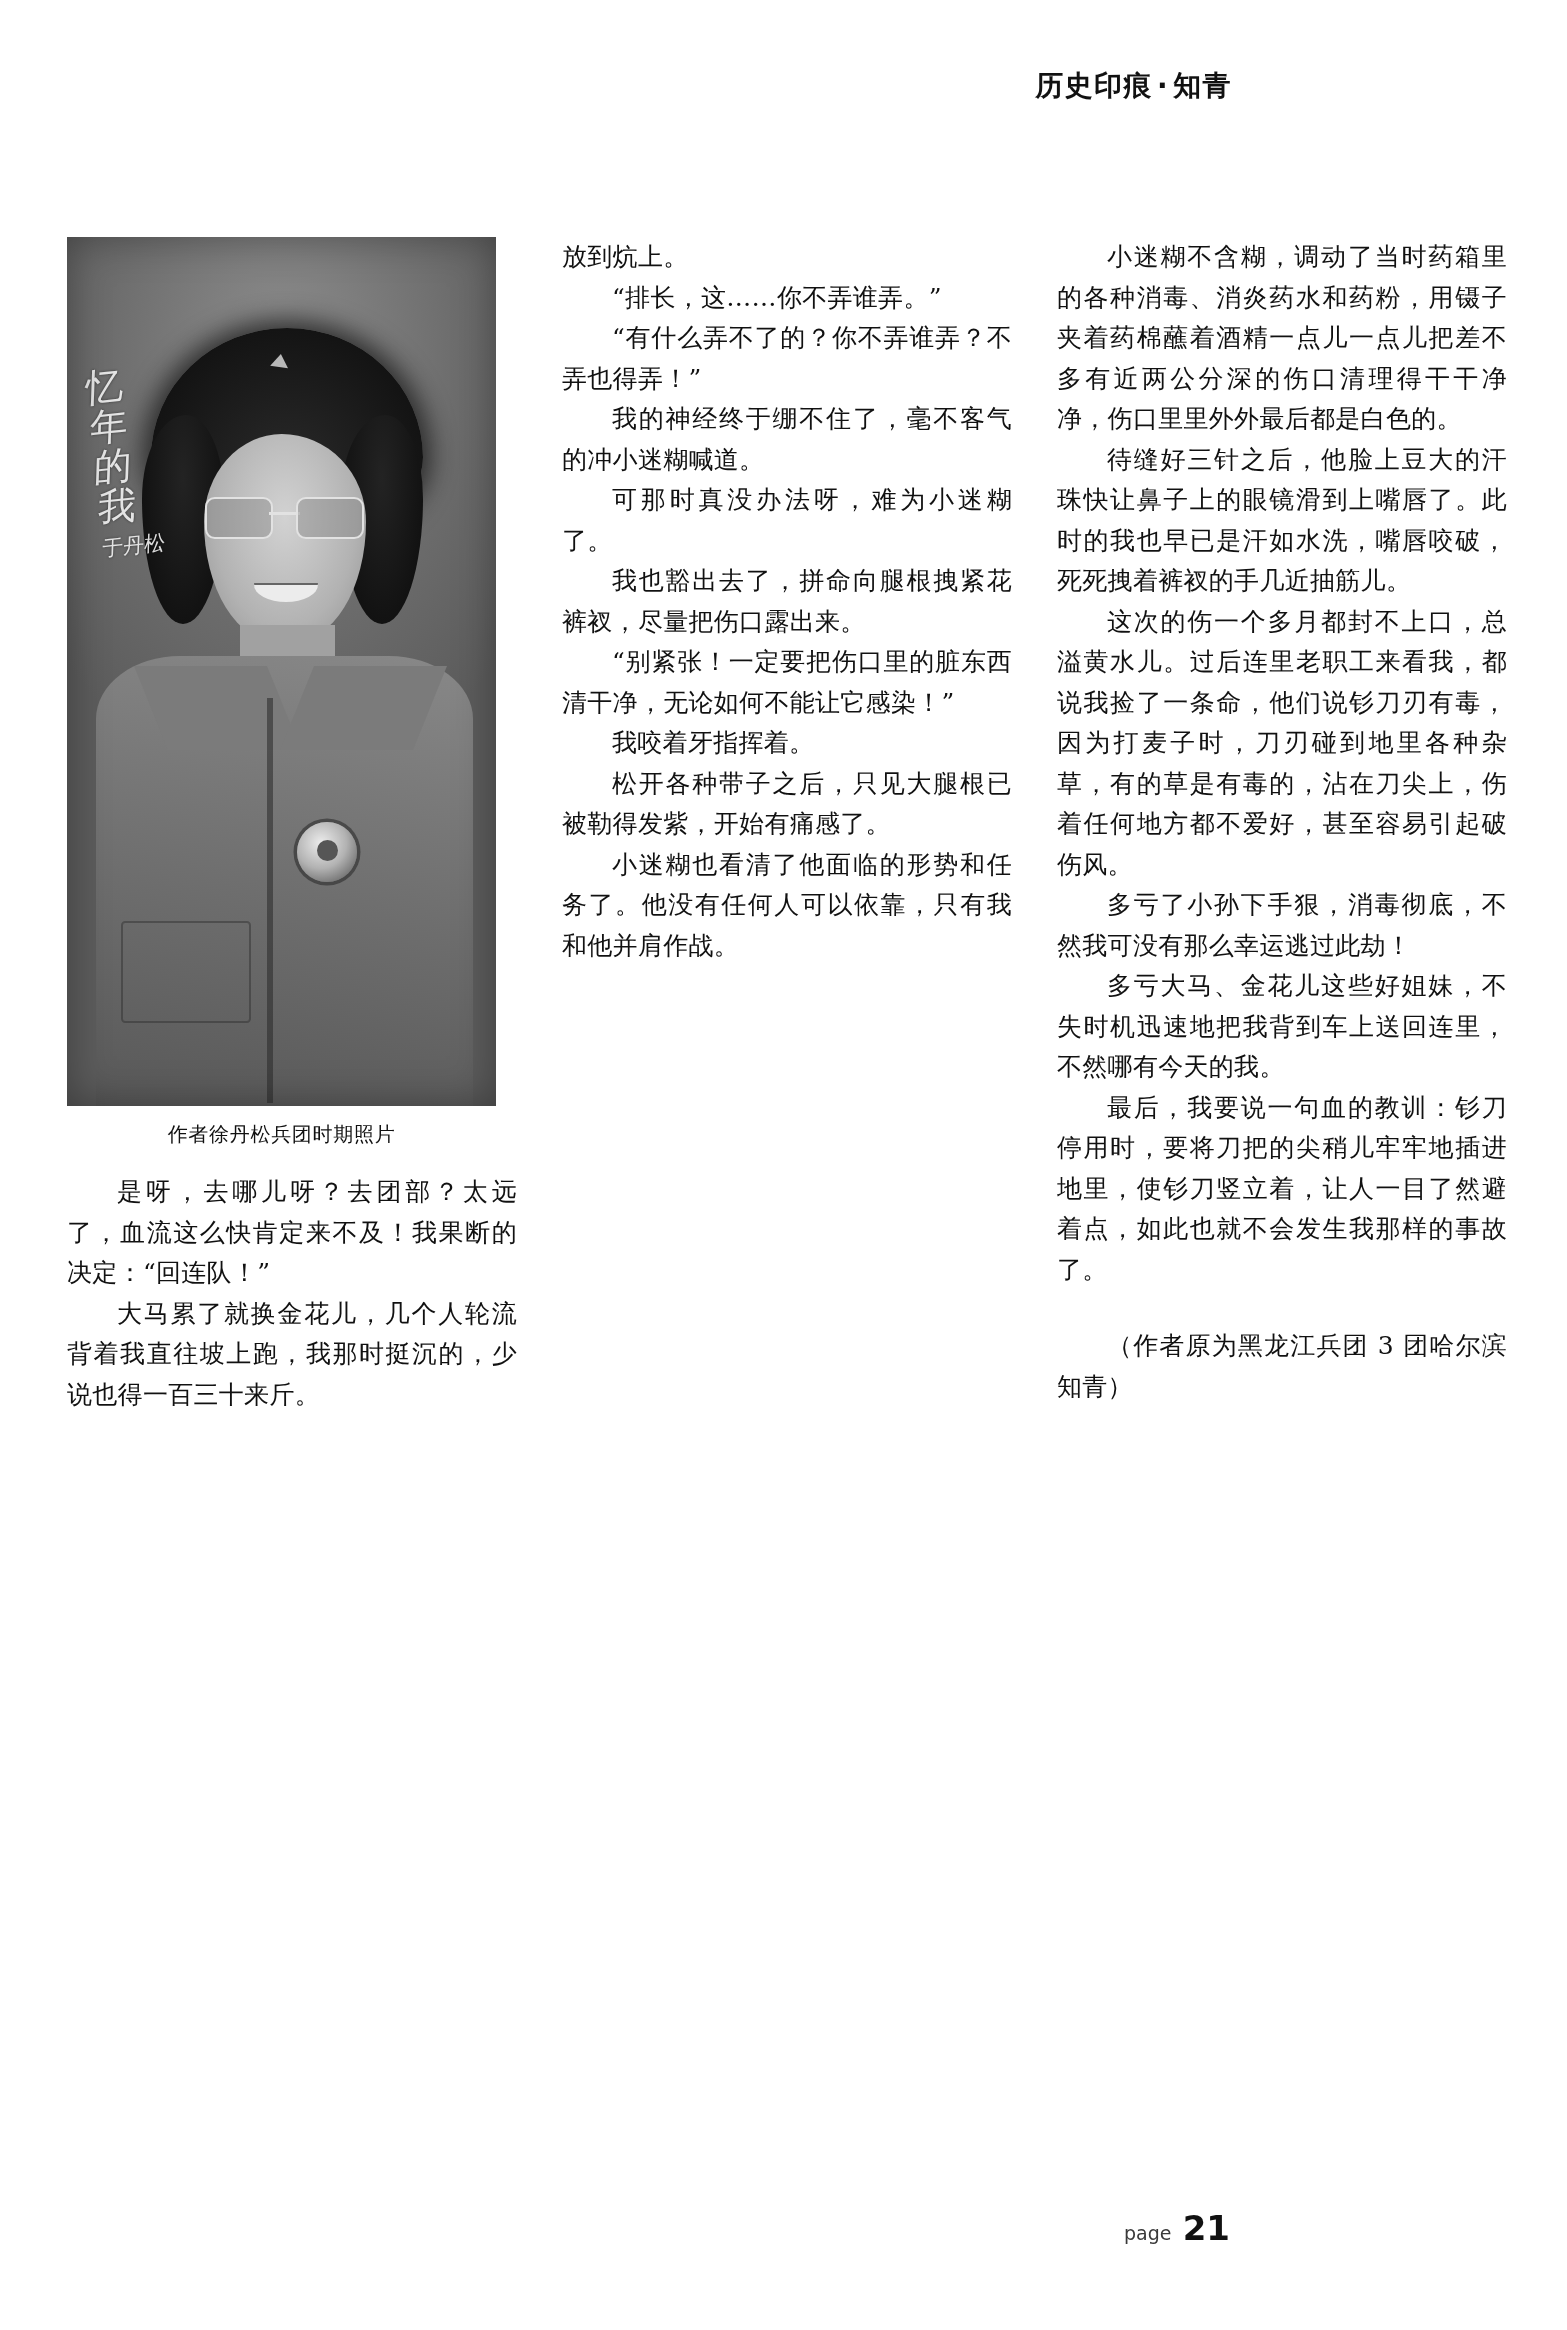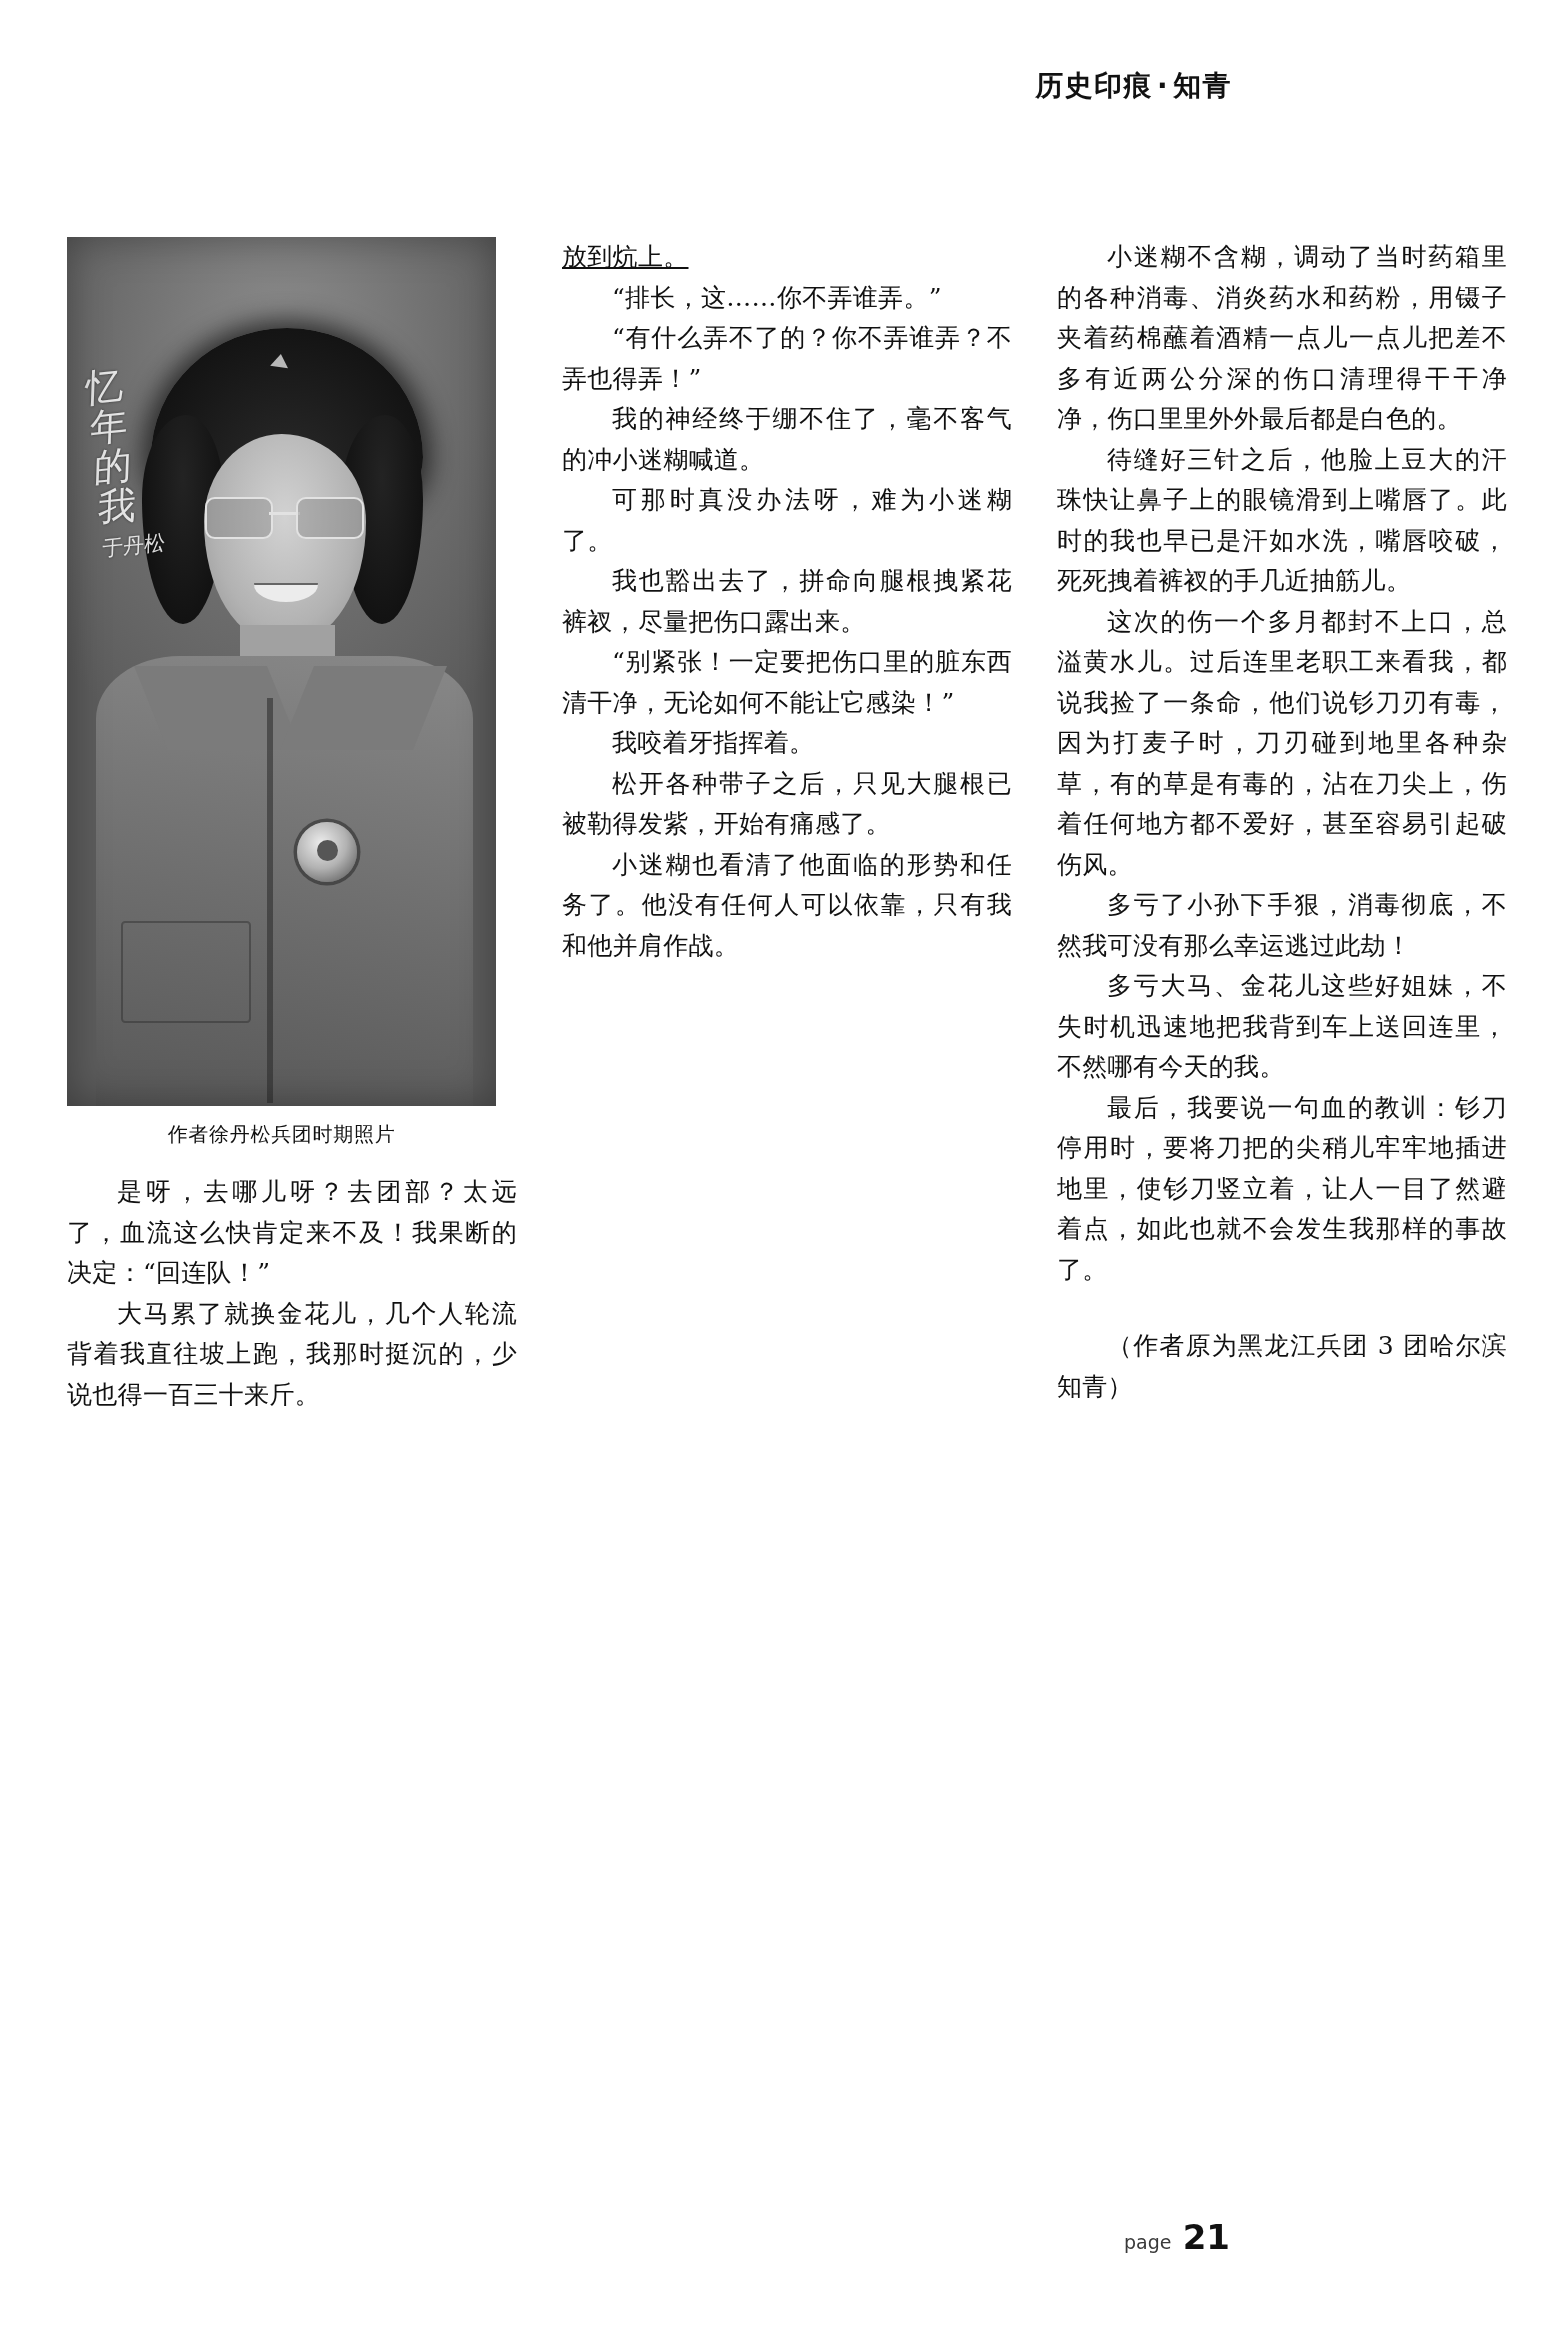--- a/index.html
+++ b/index.html
@@ -58,21 +58,21 @@
 
   p {
     margin: 0;
     font-size: 25px;
     line-height: 1.62;
     text-align: justify;
     text-justify: inter-ideograph;
     text-indent: 2em;
     letter-spacing: 0.3px;
   }
-  p.noindent { text-indent: 0; text-decoration: underline; }
+  p.noindent { text-indent: 0; }
 
   
   .photo-wrap {
     width: 429px;
     margin-bottom: 9.8px;
   }
   .photo {
     position: relative;
     width: 429px;
     height: 869px;
@@ -229,21 +229,21 @@
     letter-spacing: 0.7px;
     color: #111;
     margin-top: 15.4px;
     margin-bottom: 24px;
   }
 
   
   .footer {
     position: absolute;
     right: 91px;
-    bottom: 73px;
+    bottom: 82px;
     display: flex;
     align-items: baseline;
     gap: 11.2px;
     font-family: "DejaVu Sans", "Liberation Sans", sans-serif;
     margin-top: 32px;
   }
   .footer .word {
     font-size: 19px;
     color: #3a3a3a;
   }

